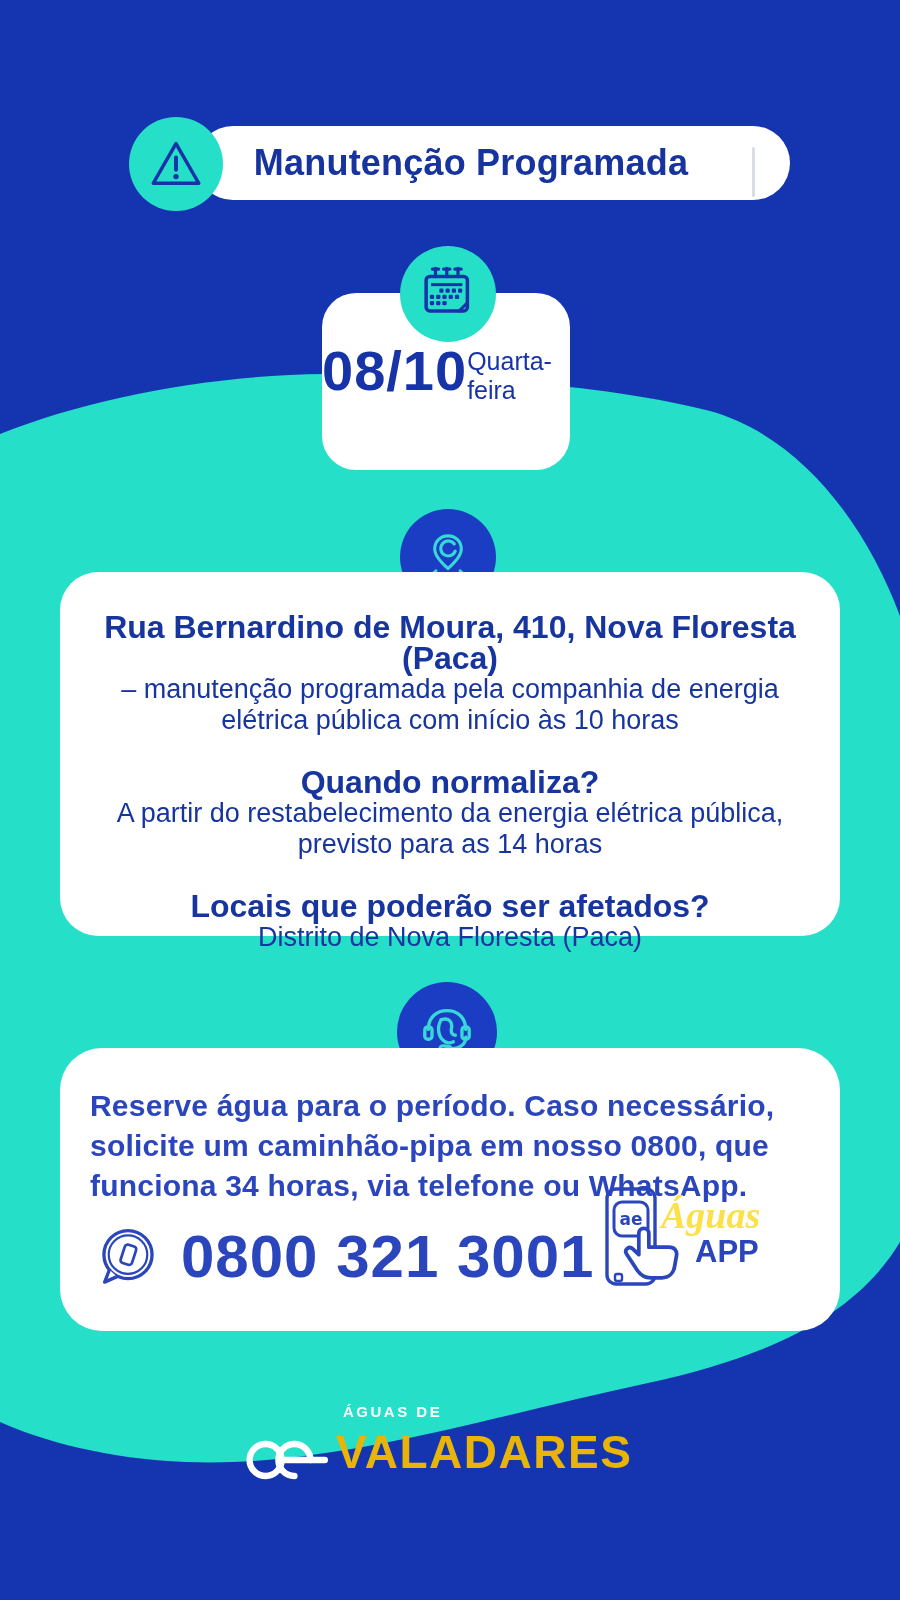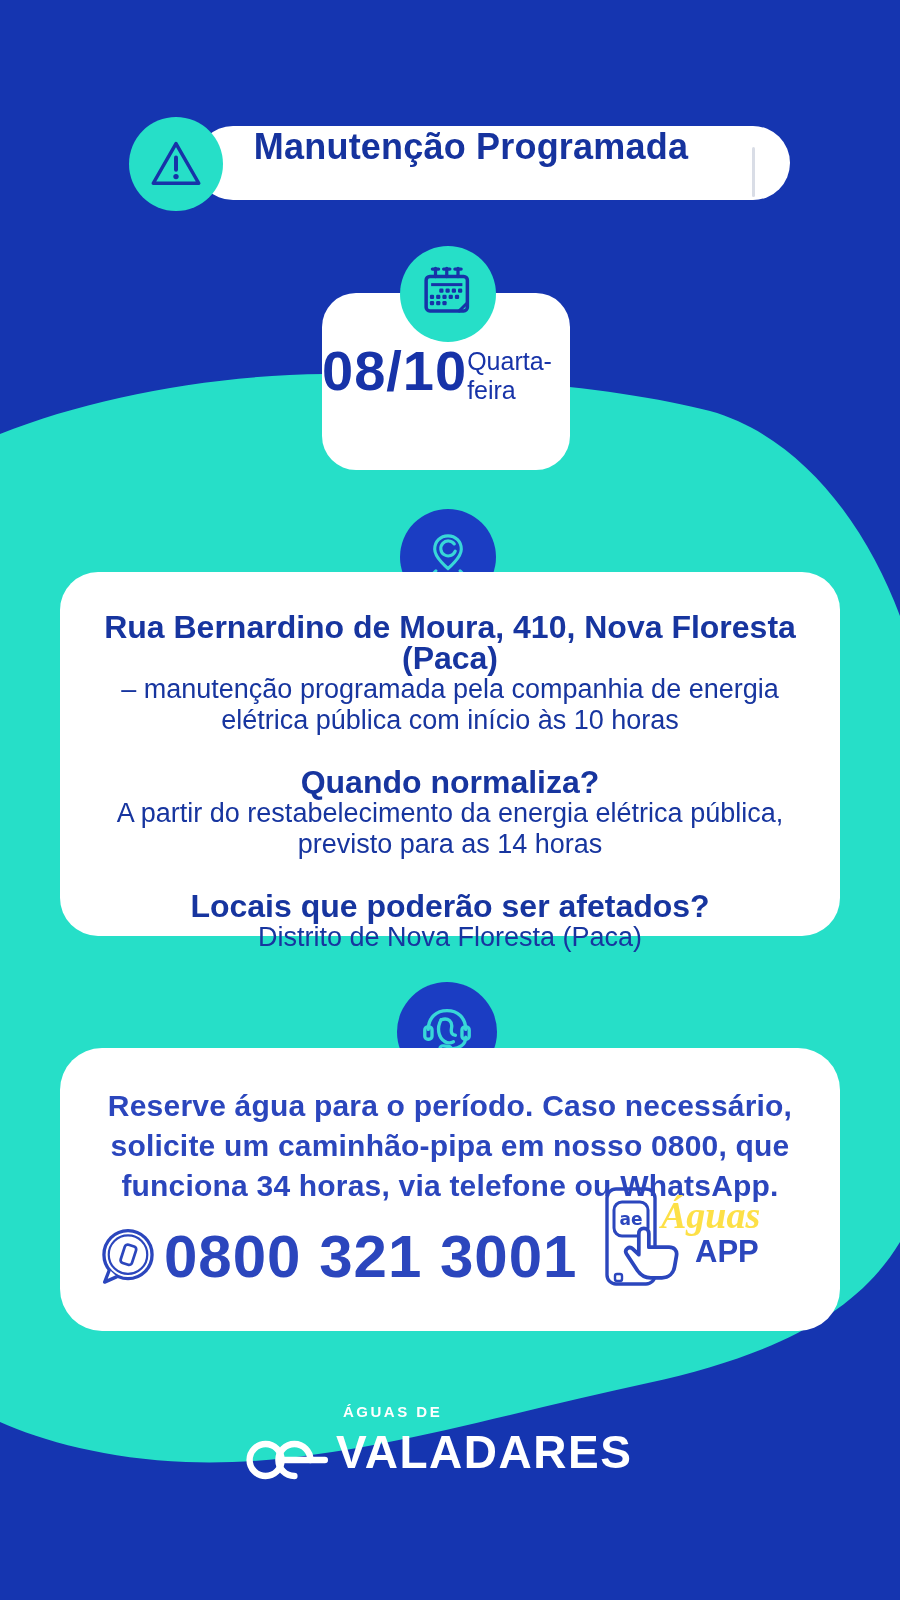--- a/index.html
+++ b/index.html
@@ -7,21 +7,21 @@
     position:relative;width:900px;height:1600px;overflow:hidden;
     background:#1535b0;
     font-family:"Liberation Sans", sans-serif;
   }
   .abs{position:absolute;}
   svg{display:block;}
 
   
   .hdr-pill{
     left:196px;top:126px;width:594px;height:74px;background:#ffffff;
-    border-radius:38px;display:flex;align-items:flex-start;justify-content:center;
+    border-radius:38px;display:flex;align-items:center;justify-content:center;
   }
   .hdr-title{
     font-size:36px;font-weight:700;color:#16339e;letter-spacing:.2px;
     padding-right:44px;white-space:nowrap;
   }
   .hdr-divider{left:752px;top:147px;width:3px;height:50px;background:#d9dde6;border-radius:2px;}
   .hdr-circle{left:129px;top:117px;width:94px;height:94px;border-radius:50%;
     background:#26dfc8;display:flex;align-items:center;justify-content:center;}
 
   .icon-circle-blue{border-radius:50%;background:#1b3dc3;display:flex;align-items:center;justify-content:center;}
@@ -35,33 +35,33 @@
 
   
   .card1{left:60px;top:572px;width:780px;height:364px;background:#fff;border-radius:38px;}
   .card1-text{left:90px;top:612px;width:720px;text-align:center;color:#17359f;
     font-size:27px;line-height:31px;}
   .c1-bold{font-weight:700;font-size:32px;}
   .blk{margin-bottom:31px;}
 
   
   .card2{left:60px;top:1048px;width:780px;height:283px;background:#fff;border-radius:42px;}
-  .card2-text{left:90px;top:1086px;width:720px;text-align:center;color:#2b46bd;
+  .card2-text{left:90px;top:1086px;width:720px;color:#2b46bd;
     font-size:30px;line-height:40px;font-weight:700;letter-spacing:.2px;}
-  .phone-row{left:95px;top:1212px;height:88px;display:flex;align-items:center;gap:3px;}
+  .phone-row{left:95px;top:1212px;height:88px;display:flex;align-items:center;gap:20px;}
   .phone-num{font-size:60px;font-weight:700;color:#2b46bd;letter-spacing:1px;white-space:nowrap;}
 
   .app-logo{left:603px;top:1178px;width:170px;height:135px;}
   .app-aguas{left:58px;top:18px;font-family:"Liberation Serif",serif;font-style:italic;
     font-weight:700;font-size:38px;color:#fde047;line-height:1;}
   .app-app{left:92px;top:58px;font-size:31px;font-weight:700;color:#2b46bd;line-height:1;}
 
   
   .foot-tag{left:343px;top:1403px;color:#ffffff;font-size:15px;font-weight:700;letter-spacing:2.5px;}
-  .foot-brand{left:336px;top:1429px;color:#ffffff;font-size:46px;font-weight:700;letter-spacing:1.5px;line-height:1;}
+  .foot-brand{left:336px;top:1429px;color:#eab308;font-size:46px;font-weight:700;letter-spacing:1.5px;line-height:1;}
 </style>
 </head>
 <body>
 
 <div class="canvas">
 
   <svg class="abs" width="900" height="1600" viewBox="0 0 900 1600" style="left:0;top:0;">
     <path fill="#26dfc8" d="M0,434
       C90,398 210,375 325,374
       C470,373 628,389 710,411

